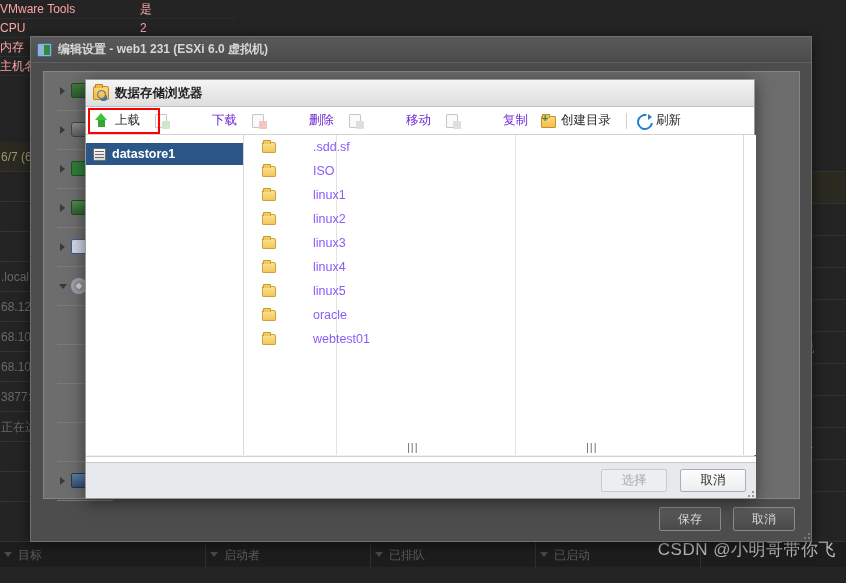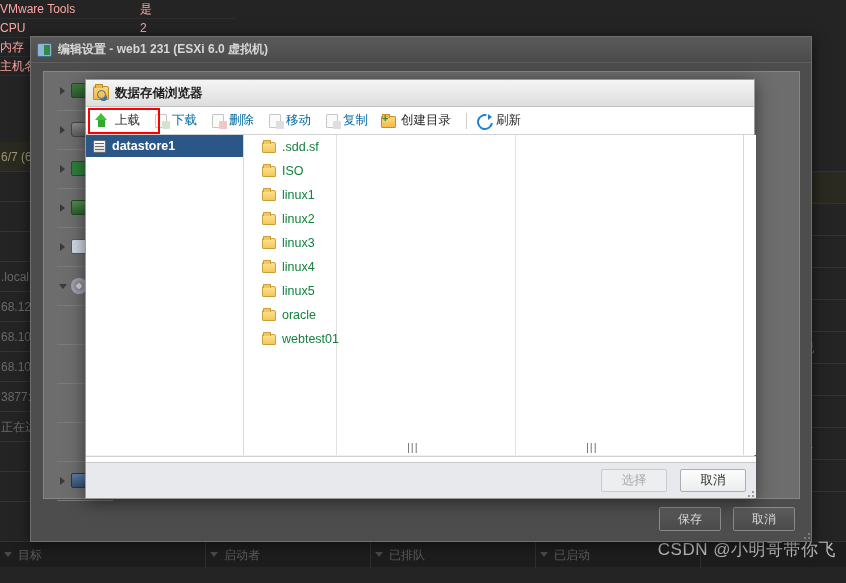--- a/index.html
+++ b/index.html
@@ -277,21 +277,21 @@
   .tb-item {
     display: flex; align-items: center;
     height: 22px;
     padding: 0 8px 0 2px;
     margin-right: 3px;
     font-size: 12.5px;
     color: #2a2a2a;
     cursor: pointer;
     white-space: nowrap;
   }
-  .tb-item.disabled { color: #0369a1; cursor: default; }
+  .tb-item.disabled { color: #6d28d9; cursor: default; gap: 40px; }
   .tb-ico {
     width: 16px; height: 16px; margin-right: 5px;
     position: relative; flex: none;
   }
   
   .ico-upload:before {
     content: ""; position: absolute; left: 4px; top: 6px;
     width: 7px; height: 8px; background: #35a62f;
   }
   .ico-upload:after {
@@ -379,20 +379,21 @@
     overflow: hidden;
   }
   .tree-row {
     height: 22px;
     display: flex; align-items: center;
     padding-left: 7px;
     font-size: 12.5px;
     color: #222;
     cursor: pointer;
     white-space: nowrap;
+    margin-top: 8px;
   }
   .tree-row.selected {
     background: #2b5788;
     color: #fff;
     font-weight: bold;
   }
   .ico-datastore {
     width: 13px; height: 13px; margin-right: 6px; flex: none;
     background: linear-gradient(#fdfdfd,#d8d8d8);
     border: 1px solid #6a6a6a;
@@ -433,23 +434,24 @@
     position: absolute; top: 0; bottom: 0;
     width: 1px; background: #e2e2e2;
   }
   .file-list {
     position: absolute; left: 18px; top: 0; width: 170px;
   }
   .file-row {
     height: 24px;
     display: flex; align-items: center;
     font-size: 12.5px;
-    color: #15803d;
+    color: #8b5cf6;
     cursor: pointer;
     white-space: nowrap;
+    gap: 31px;
   }
   .grip {
     position: absolute; bottom: 2px;
     width: 9px; height: 12px;
     color: #6a6a6a;
     font-size: 11px;
     letter-spacing: 1px;
     line-height: 12px;
   }
   #pane-scroll {

